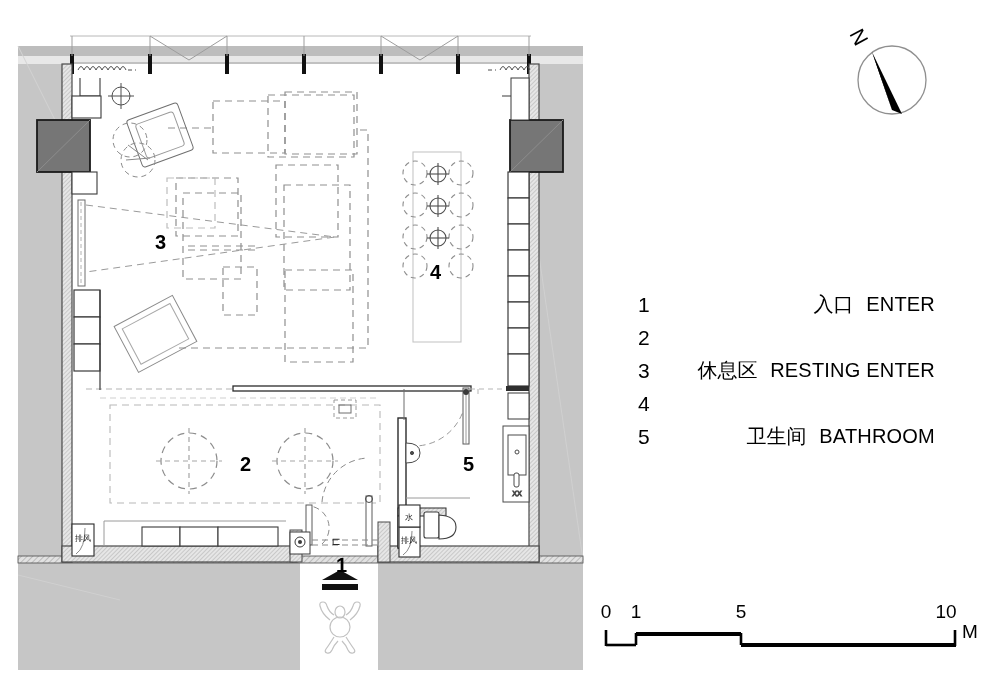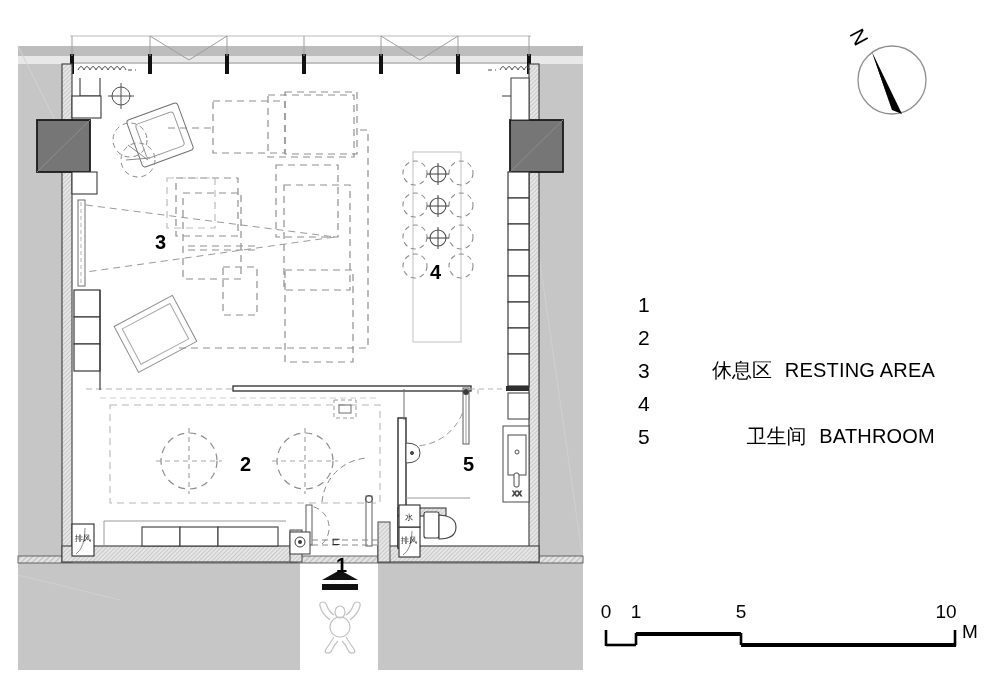--- a/index.html
+++ b/index.html
@@ -435,29 +435,30 @@
       <g transform="rotate(62 28 20)">
         <text x="20" y="26" font-family="'Liberation Sans',sans-serif" font-size="21" fill="#000000">N</text>
       </g>
     </svg>
   </div>
 
   <div class="legend">
 
     <div class="legend-row">
       <span class="legend-num">1</span>
+      <span class="legend-label"><span>入口</span>&nbsp;&nbsp;<span class="en">ENTER</span></span>
     </div>
 
     <div class="legend-row">
       <span class="legend-num">2</span>
     </div>
 
     <div class="legend-row">
       <span class="legend-num">3</span>
-      <span class="legend-label"><span>休息区</span>&nbsp;&nbsp;<span class="en">RESTING AREA</span></span>
+      <span class="legend-label"><span>休息区</span>&nbsp;&nbsp;<span class="en">RESTING ENTER</span></span>
     </div>
 
     <div class="legend-row">
       <span class="legend-num">4</span>
     </div>
 
     <div class="legend-row">
       <span class="legend-num">5</span>
       <span class="legend-label"><span>卫生间</span>&nbsp;&nbsp;<span class="en">BATHROOM</span></span>
     </div>

